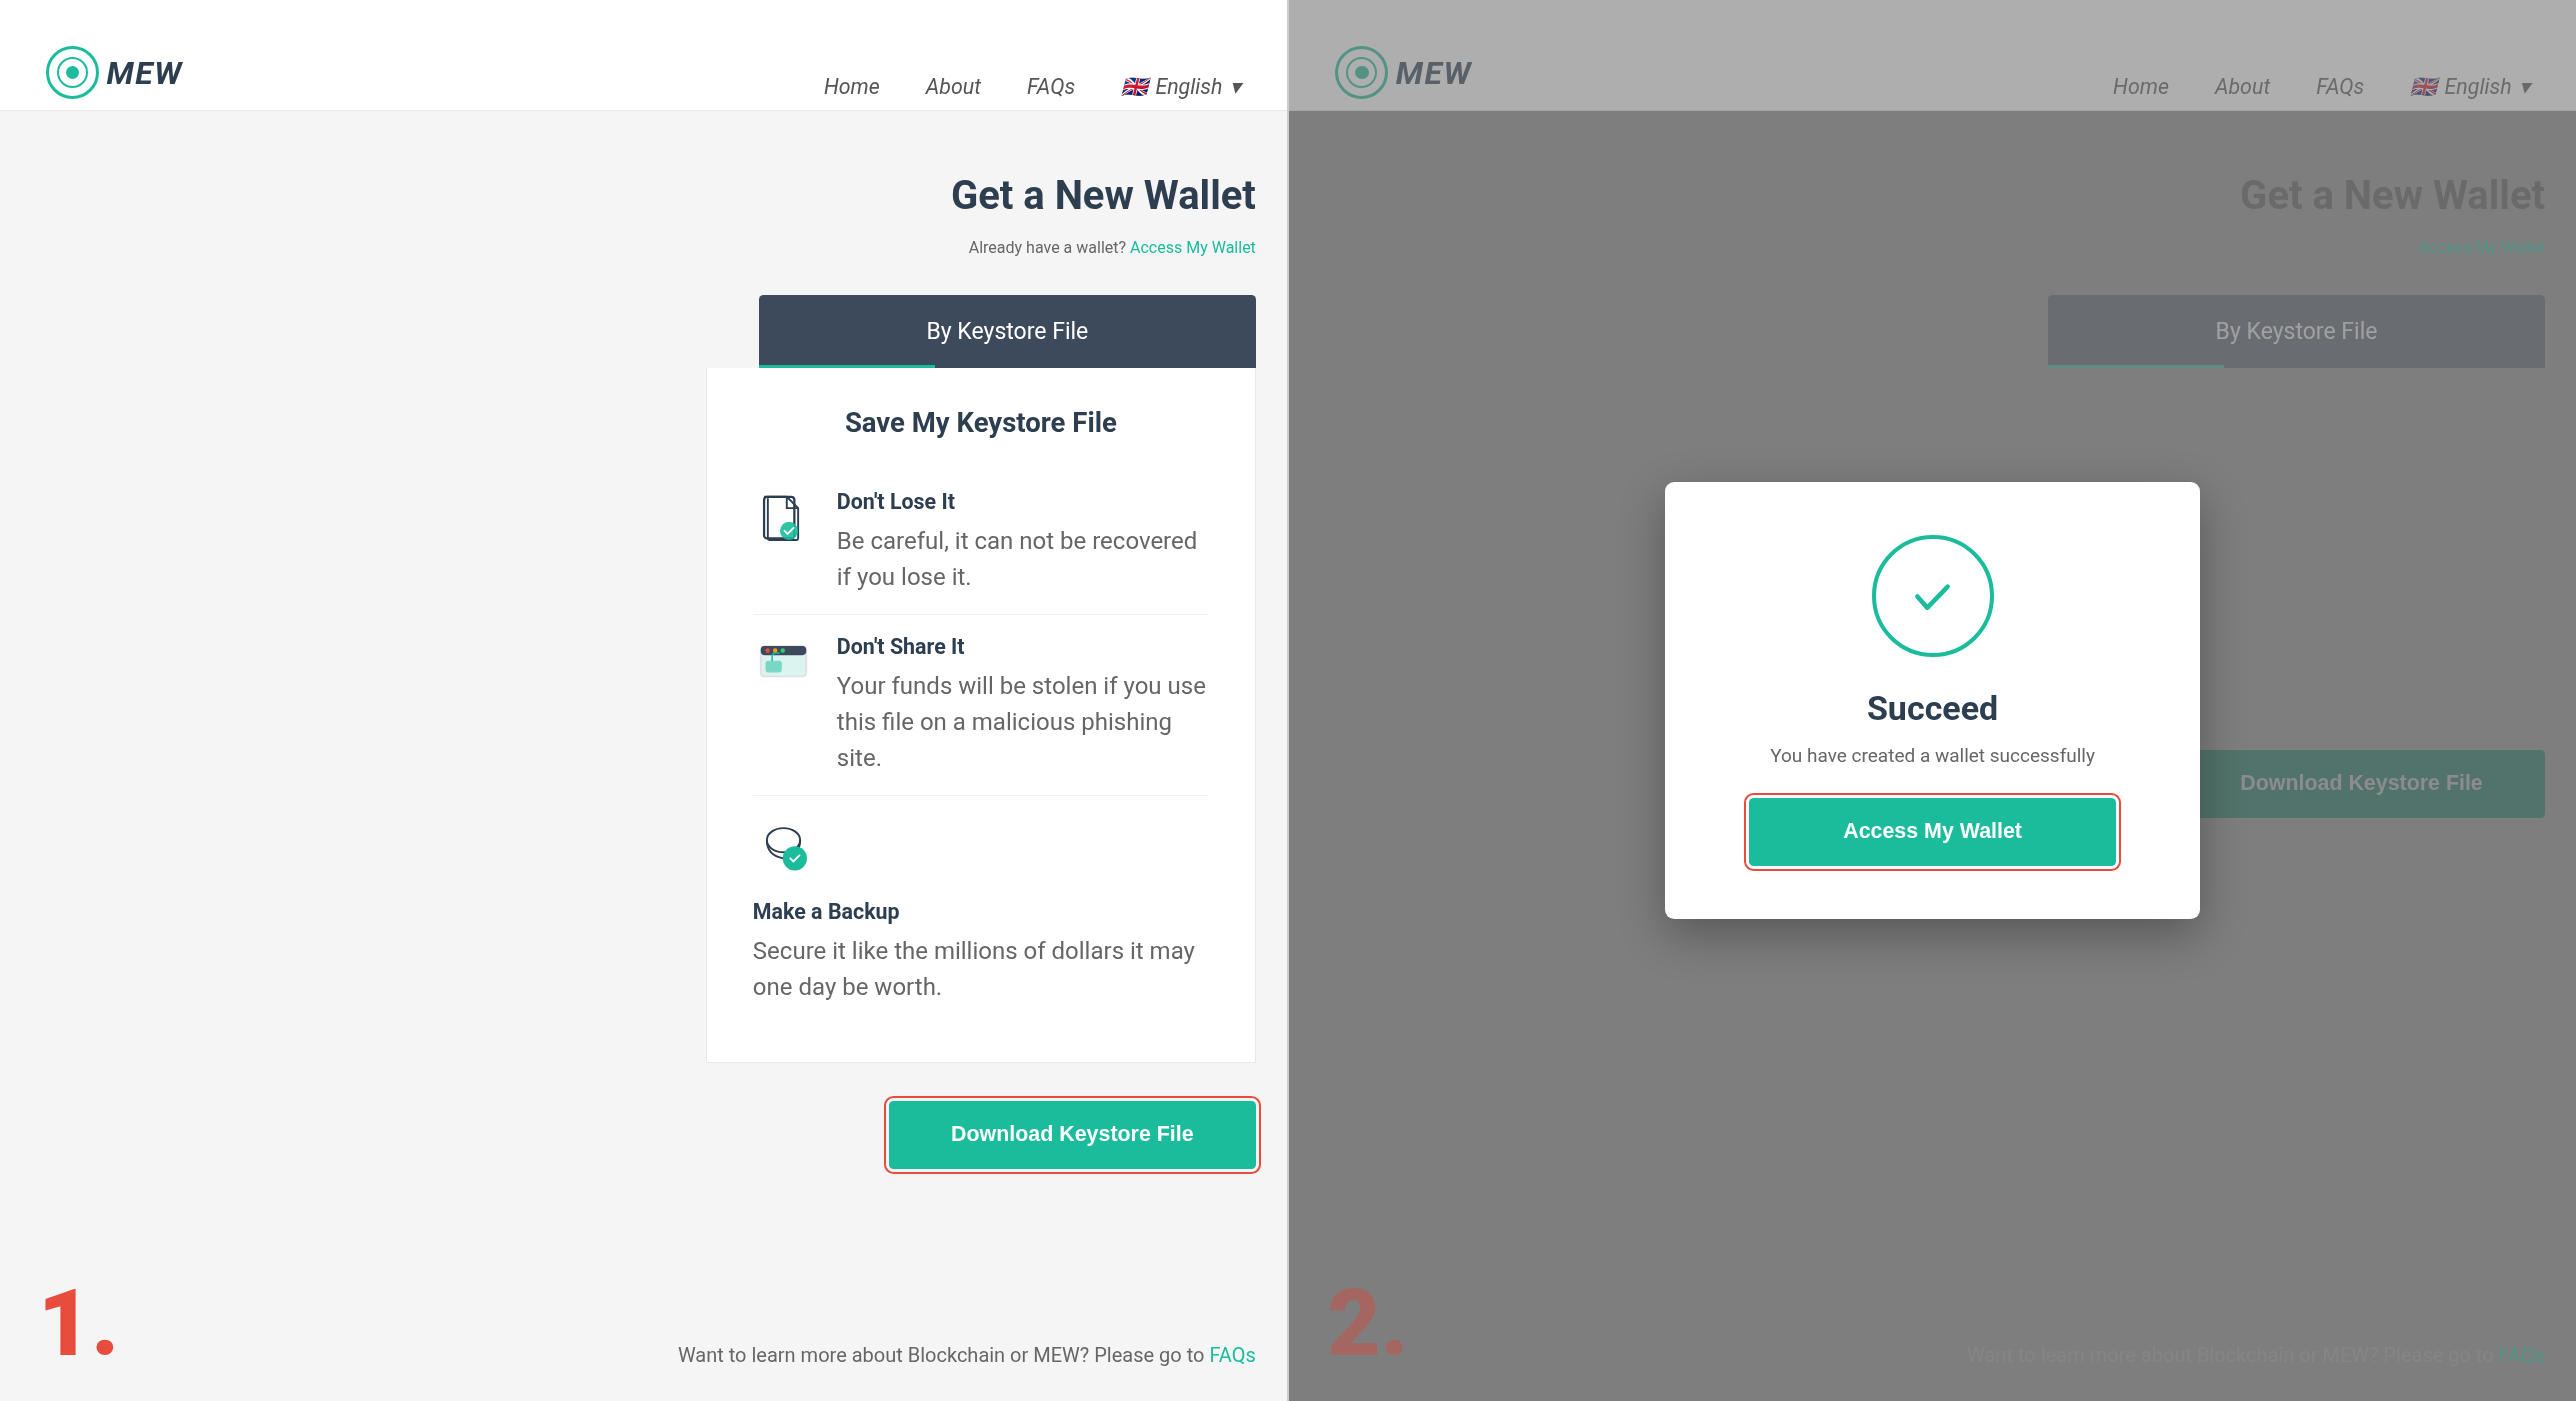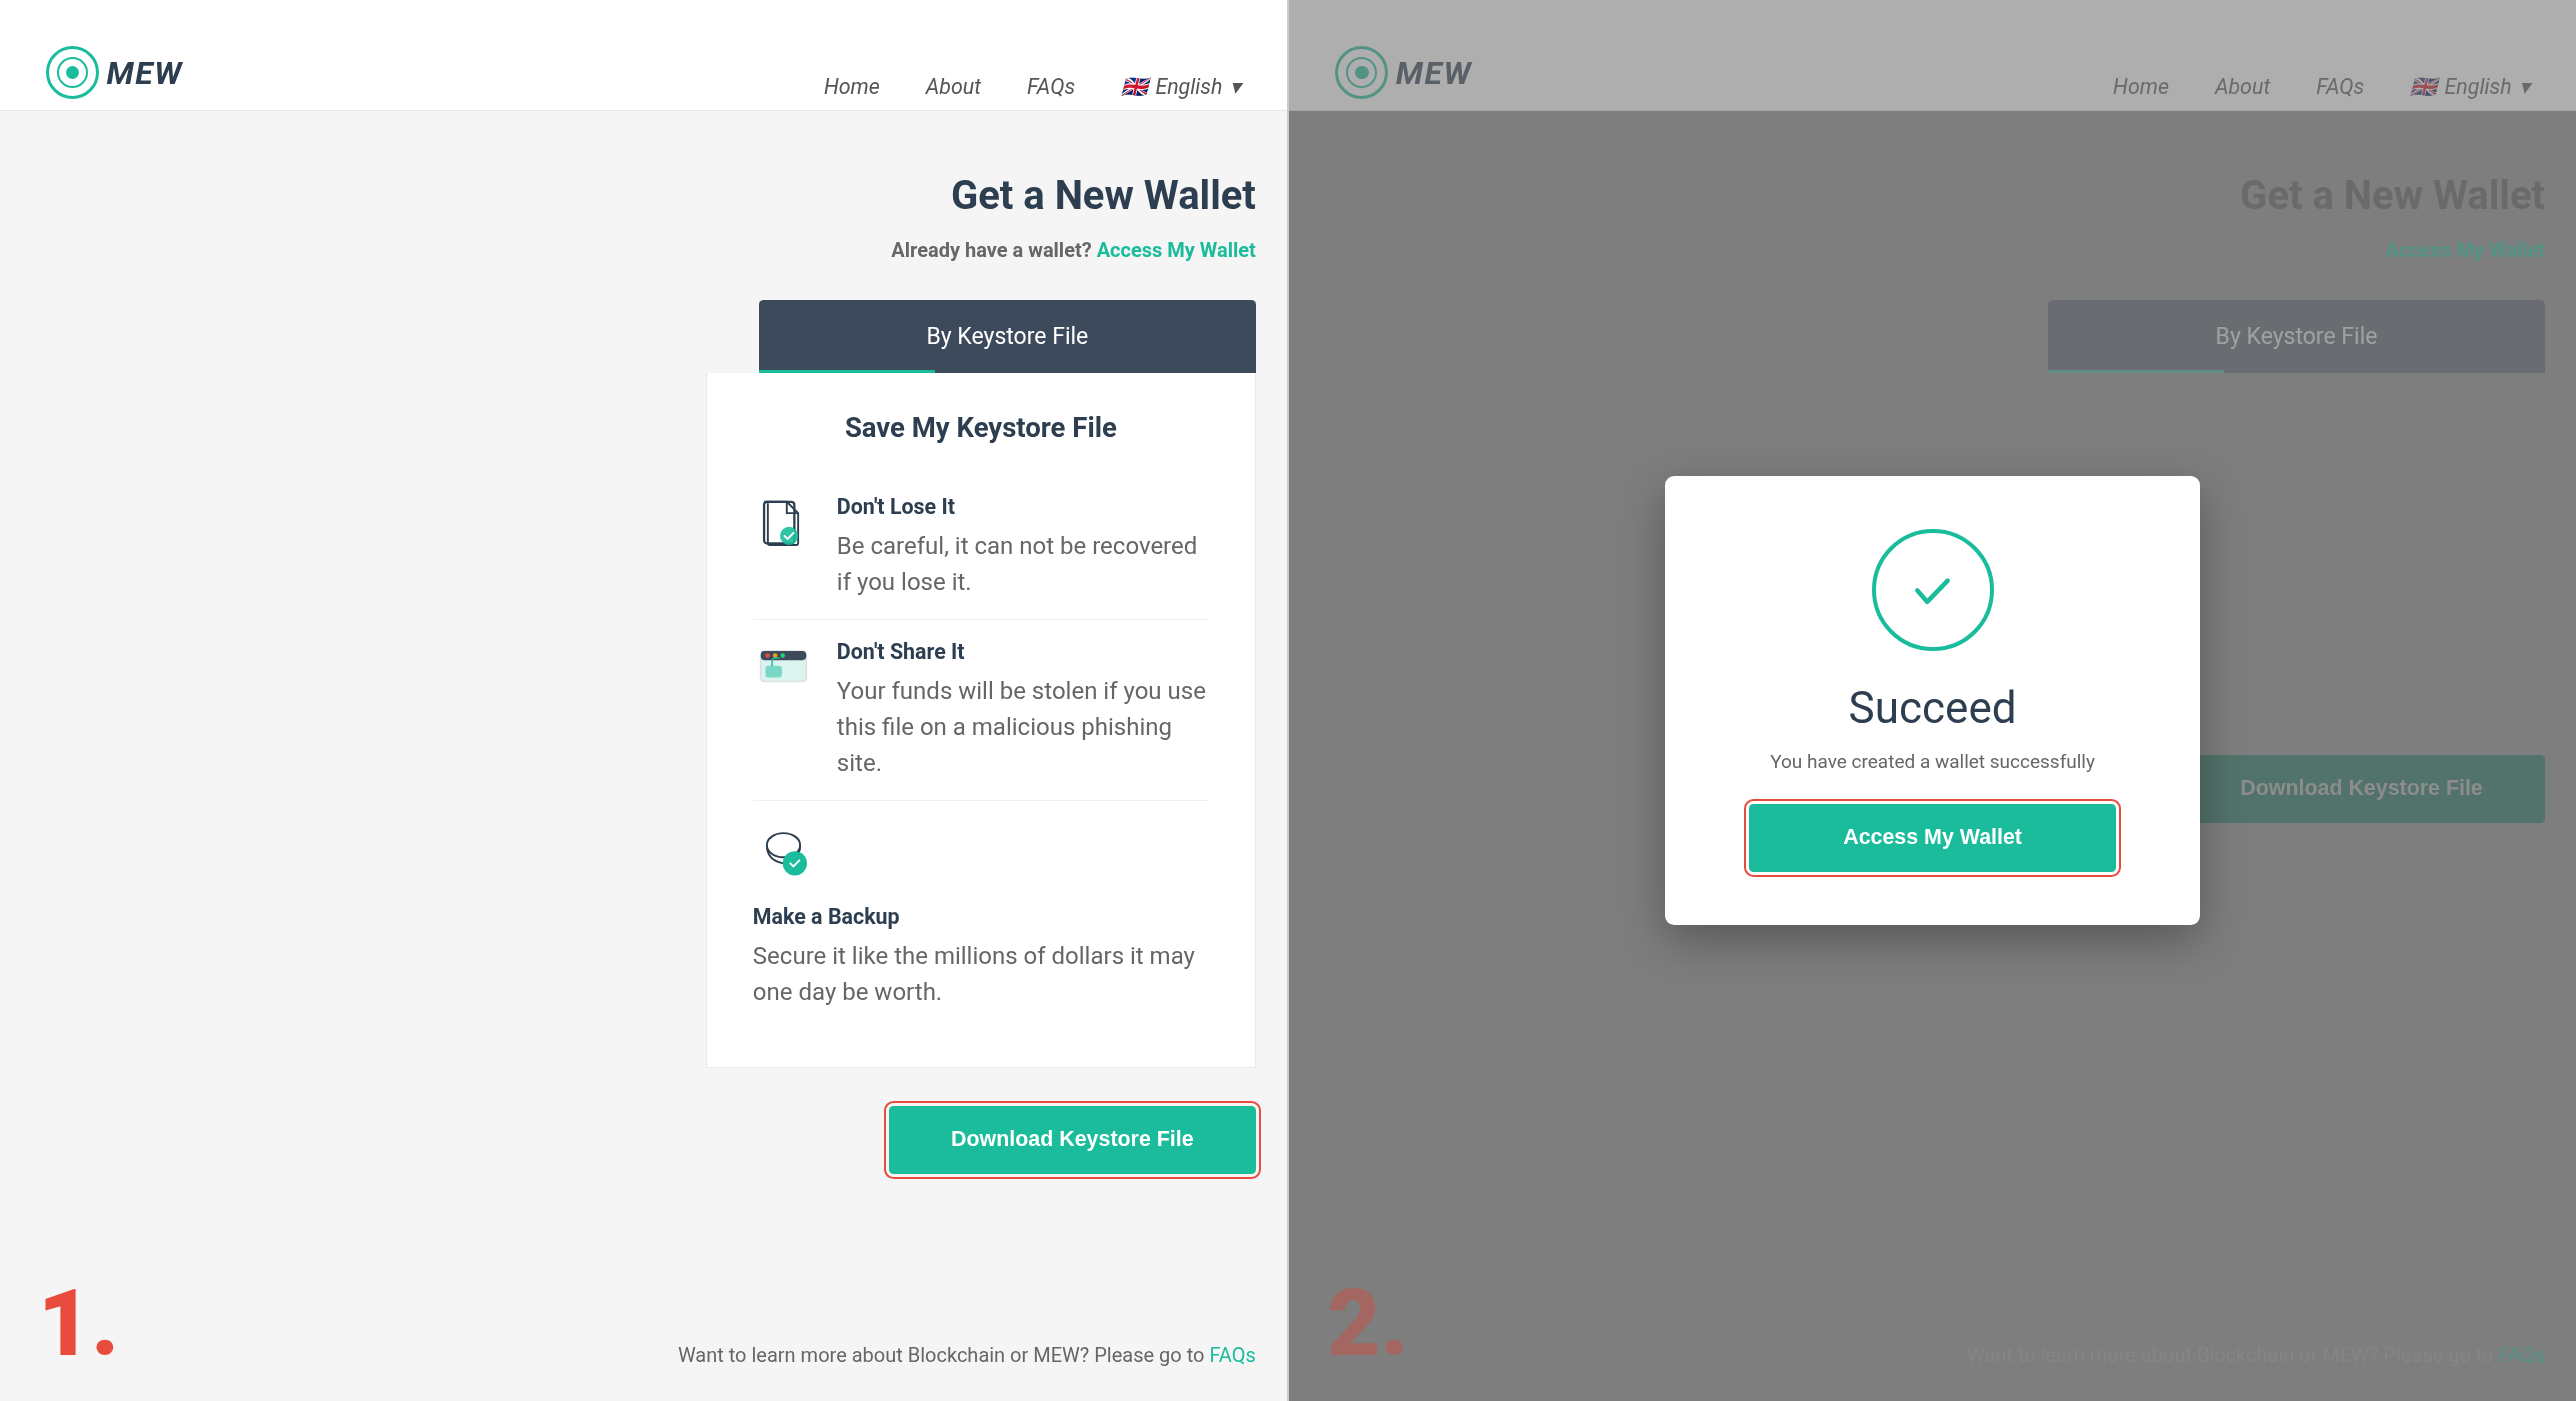--- a/index.html
+++ b/index.html
@@ -106,25 +106,24 @@
     }
 
     .page-title {
       font-size: 40px;
       font-weight: 700;
       color: #2c3e50;
       margin-bottom: 19px;
       text-align: center;
     }
     .subtitle {
-      font-size: 20px;
+      font-size: 16px;
       color: #666;
       margin-bottom: 38px;
       text-align: center;
-      font-weight: bold;
     }
     .subtitle a {
       color: #1abc9c;
       text-decoration: none;
     }
 
     
     .tab-bar {
       width: 497px;
       background: #3d4a5c;
@@ -275,22 +274,22 @@
       align-items: center;
       justify-content: center;
       margin-bottom: 31px;
     }
     .checkmark {
       width: 53px;
       height: 53px;
       color: #1abc9c;
     }
     .success-title {
-      font-size: 44px;
-      font-weight: 400;
+      font-size: 34px;
+      font-weight: 700;
       color: #2c3e50;
       margin-bottom: 15.3px;
     }
     .success-subtitle {
       font-size: 19px;
       color: #666;
       margin-bottom: 31px;
       text-align: center;
     }
     .btn-access {

